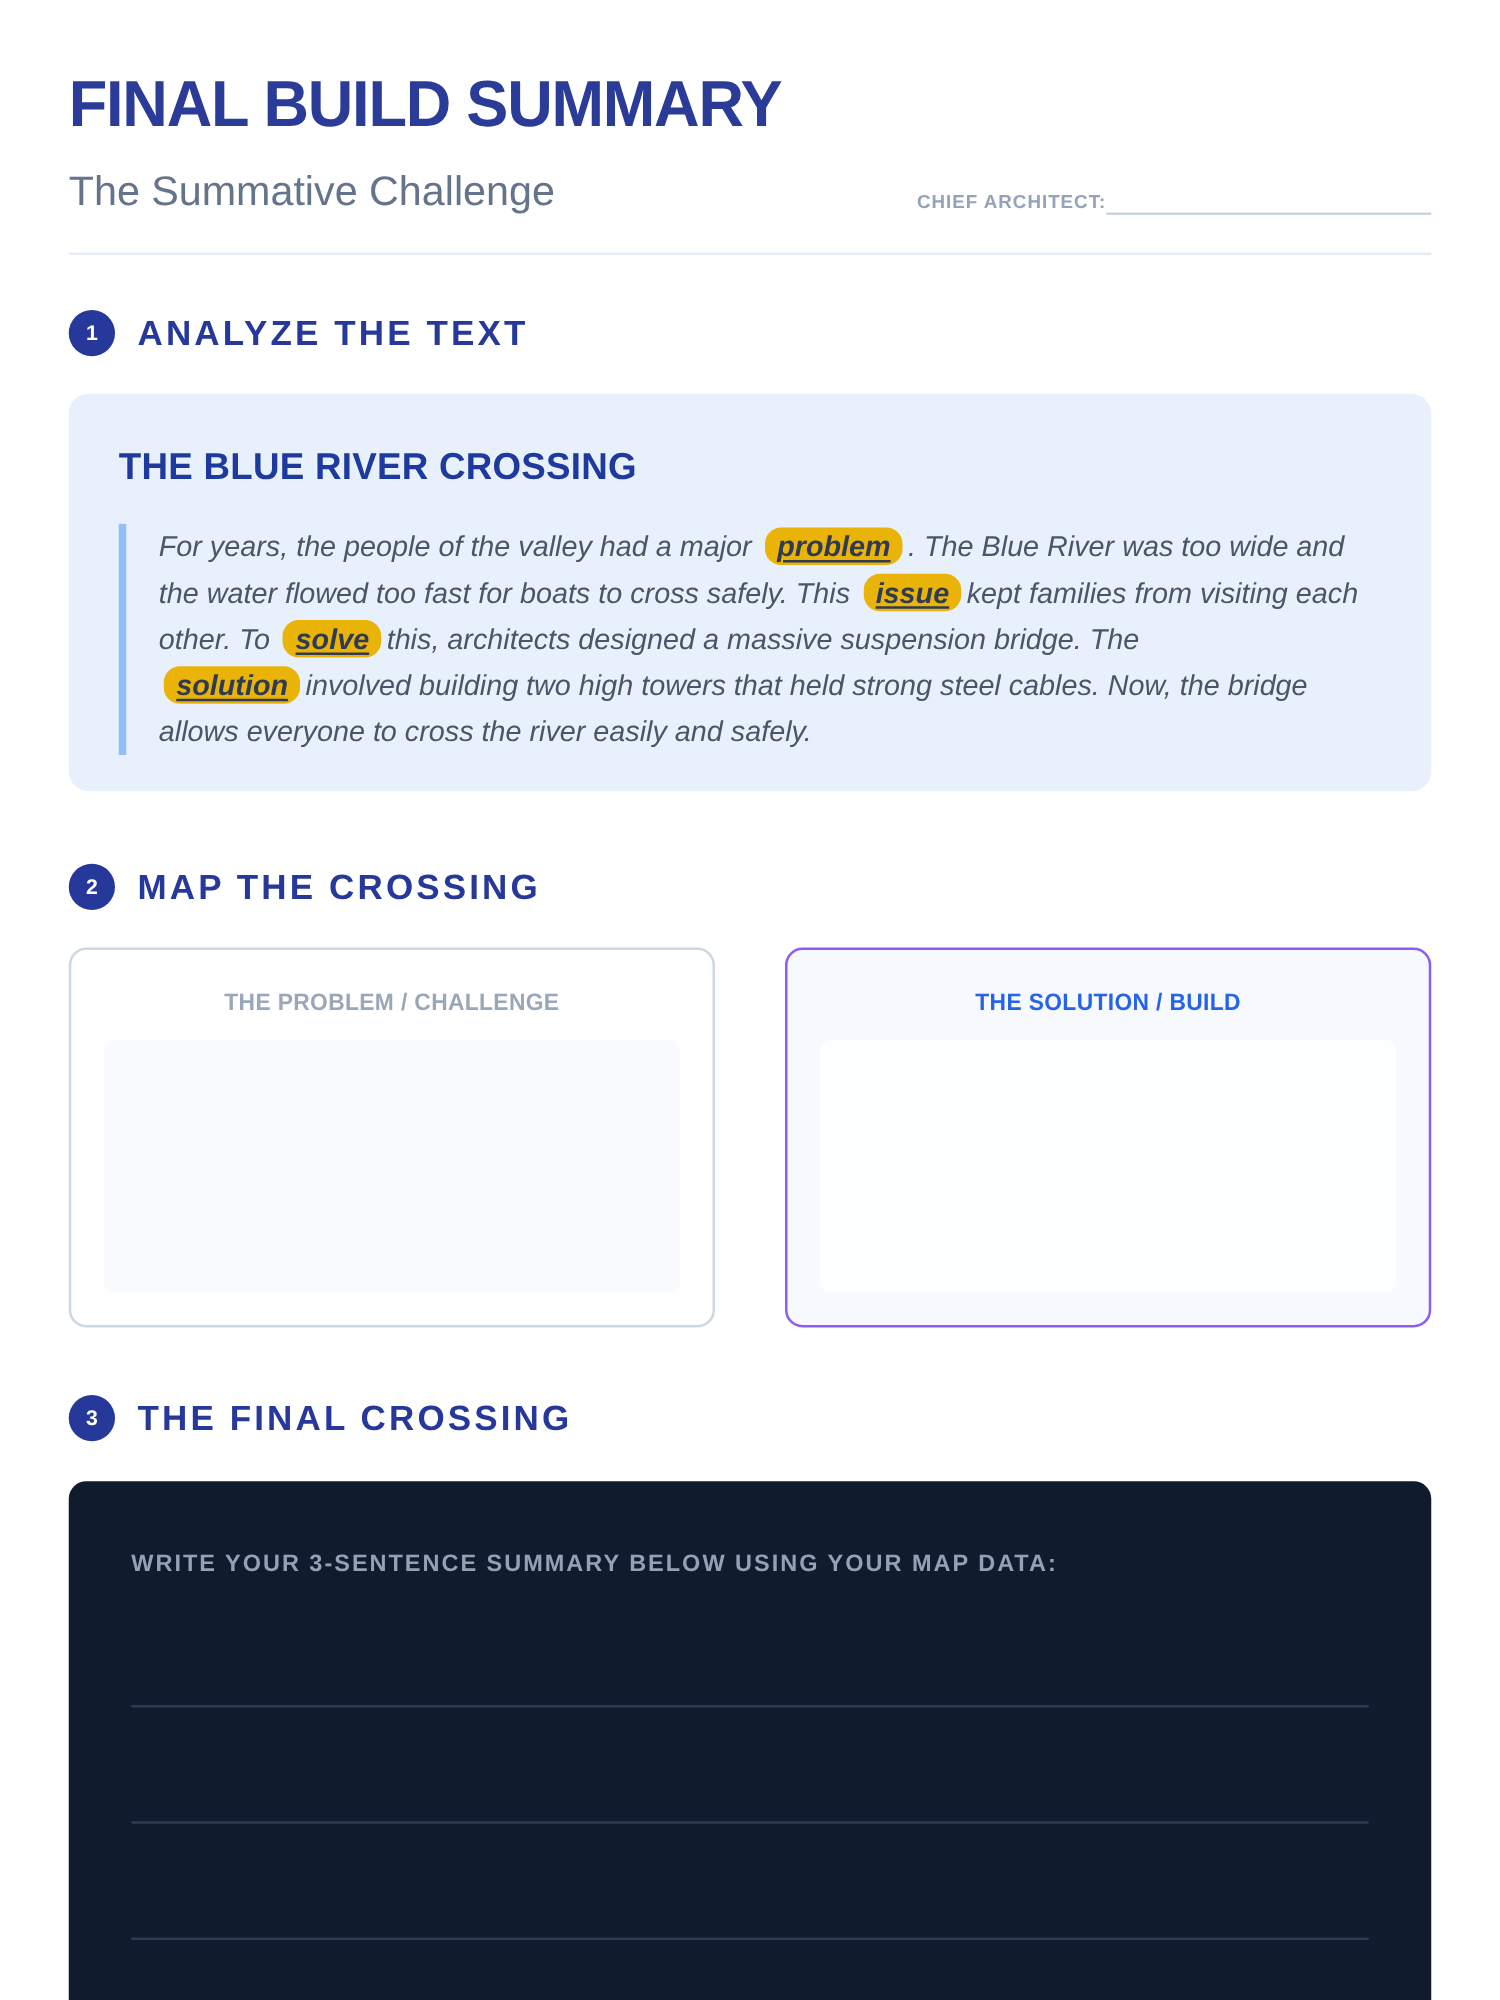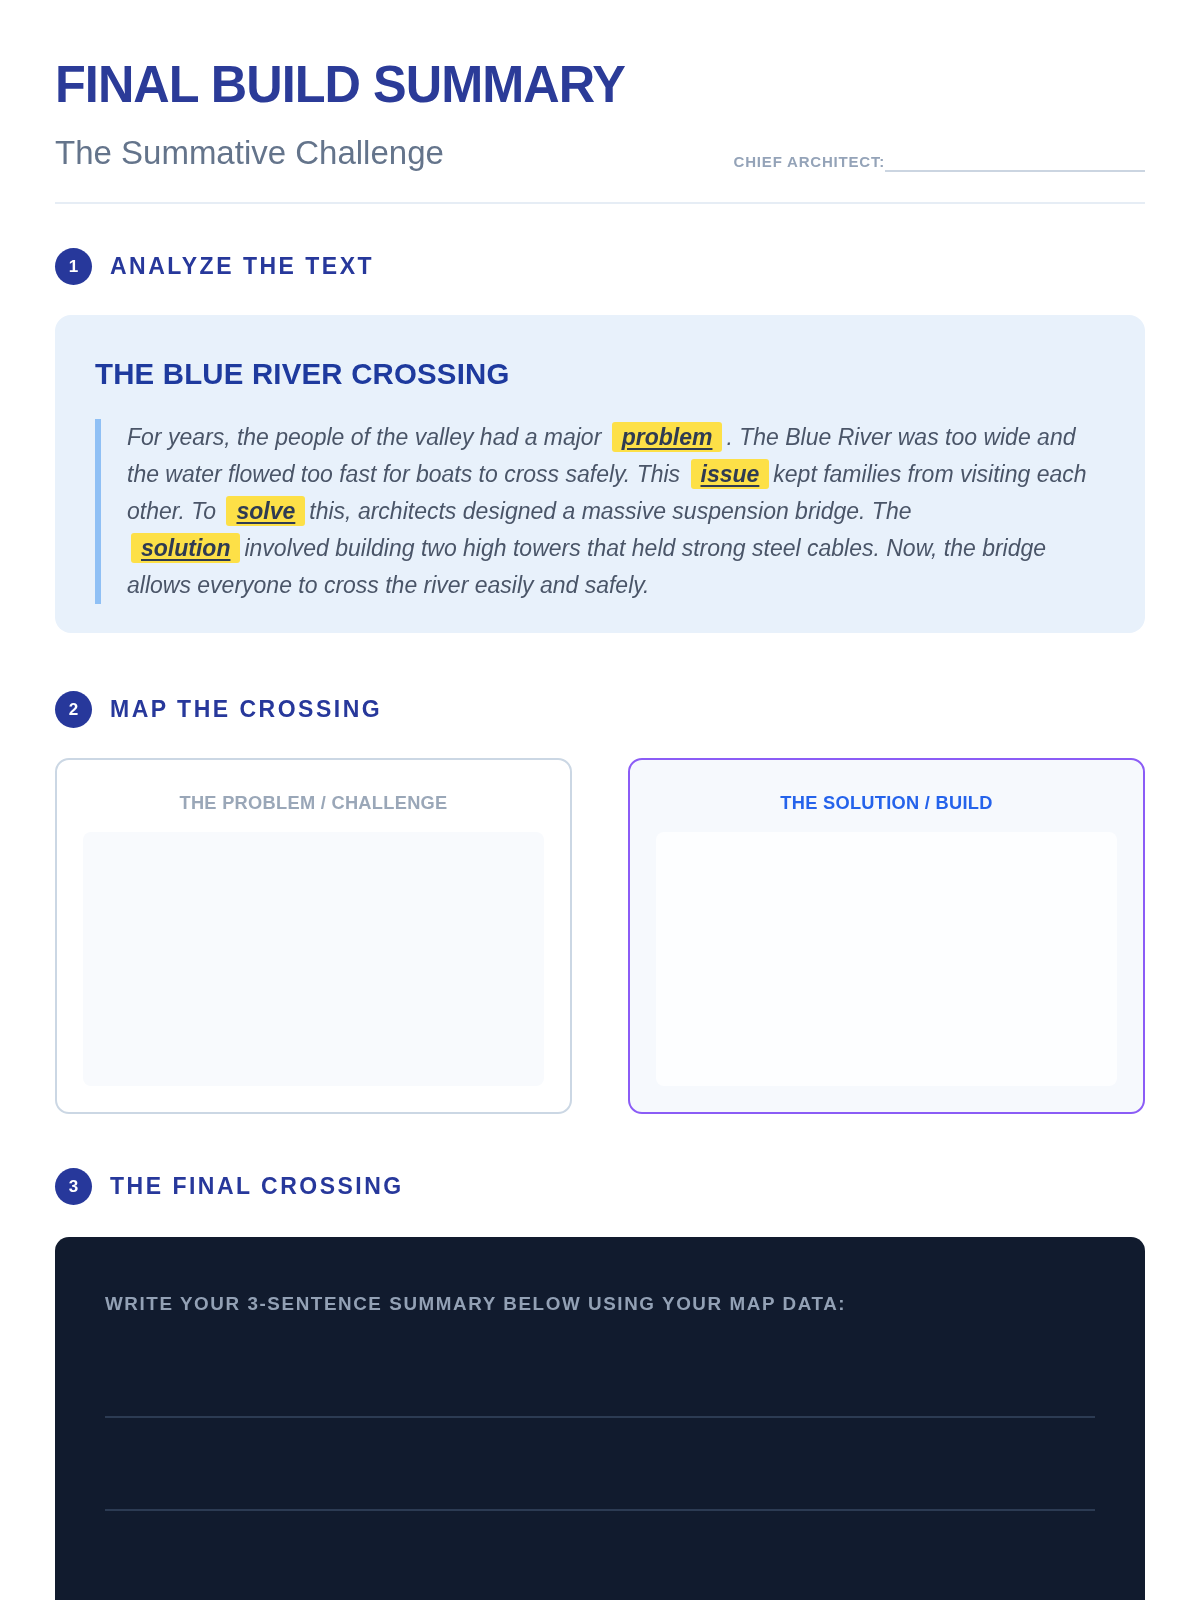--- a/index.html
+++ b/index.html
@@ -30,21 +30,21 @@
   .header-divider { margin-top: 30px; border: none; border-top: 2px solid #E6EDF5; }
 
   
   .section-head { display: flex; align-items: center; gap: 18px; }
   .sec-badge {
     width: 37px; height: 37px; border-radius: 50%; background: #27389B;
     color: #ffffff; font-weight: 700; font-size: 17px;
     display: flex; align-items: center; justify-content: center; flex: none;
   }
   .sec-title {
-    font-size: 23px; font-weight: 800; color: #27389B; letter-spacing: 2.5px;
+    font-size: 28px; font-weight: 800; color: #27389B; letter-spacing: 2.5px;
   }
   .sh-1 { margin-top: 44px; }
   .sh-2 { margin-top: 58px; }
   .sh-3 { margin-top: 54px; }
 
   
   .passage-card {
     margin-top: 30px; background: #E8F1FB; border-radius: 16px;
     padding: 42px 44px 24px 40px; min-height: 318px;
   }
@@ -52,31 +52,31 @@
     font-size: 30px; font-weight: 800; color: #1E3A9E; letter-spacing: 0.2px;
     transform: scaleX(0.98); transform-origin: left;
   }
   .passage-quote {
     margin-top: 28px; border-left: 6px solid #8FC0F5; padding-left: 26px;
   }
   .passage-body {
     font-size: 23px; line-height: 37px; font-style: italic; color: #4A5568;
   }
   .kw {
-    background: #fde047; color: #2F3B52; font-weight: 700;
+    background: #eab308; color: #2F3B52; font-weight: 700;
     text-decoration: underline; text-decoration-thickness: 2px; text-underline-offset: 3px;
-    padding: 2px 10px; border-radius: 3px; margin: 0 4px; white-space: nowrap;
+    padding: 2px 10px; border-radius: 13px; margin: 0 4px; white-space: nowrap;
   }
 
   
   .blueprint-row {
     margin-top: 30px; display: flex; gap: 56px;
   }
   .bp-box {
-    flex: 1; height: 356px; border-radius: 14px;
+    flex: 1; height: 304px; border-radius: 14px;
     display: flex; flex-direction: column; padding: 32px 26px 26px;
   }
   .bp-problem { background: #ffffff; border: 2px solid #CBD7E4; }
   .bp-solution { background: #F6F9FD; border: 2px solid #8b5cf6; }
   .bp-label {
     text-align: center; font-size: 19px; font-weight: 800; letter-spacing: 0.3px;
     margin-bottom: 18px; transform: scaleX(0.96);
   }
   .bp-problem .bp-label { color: #9AA7B8; }
   .bp-solution .bp-label { color: #2563EB; }

